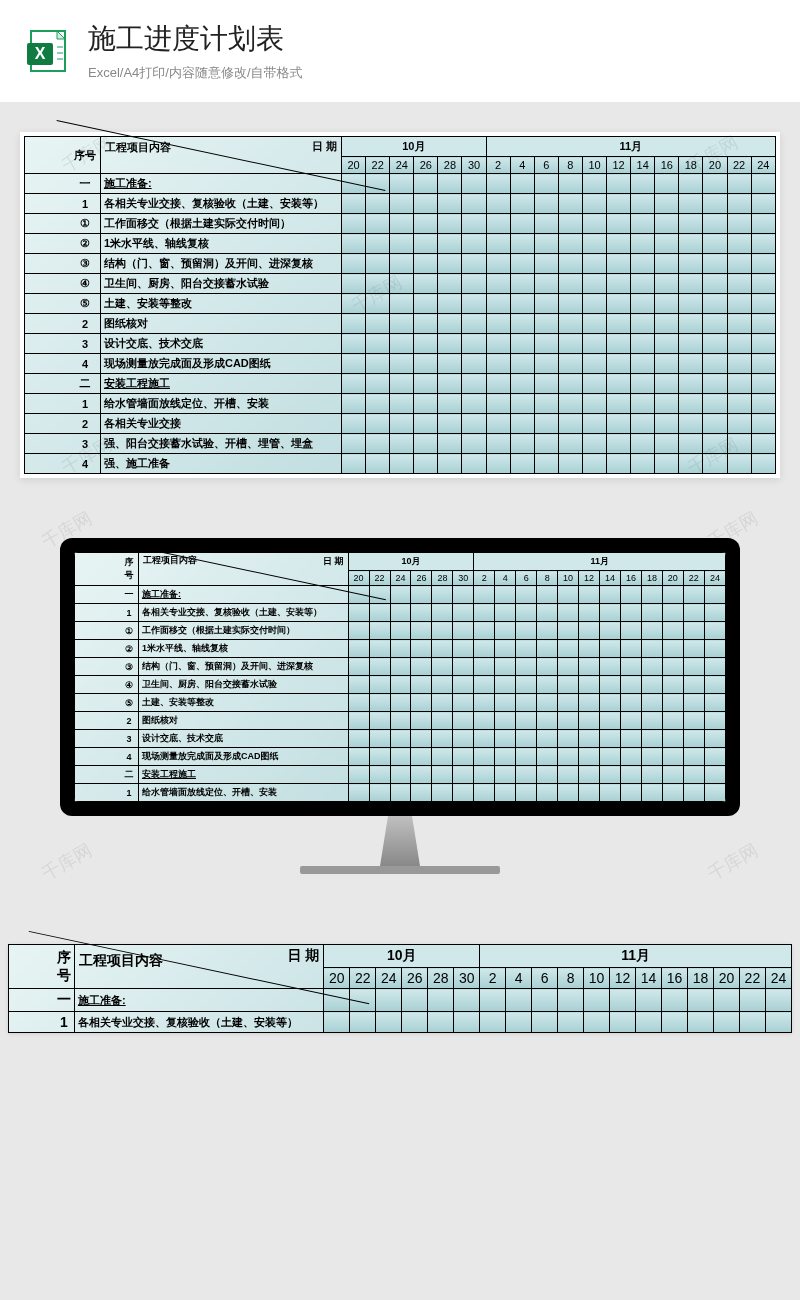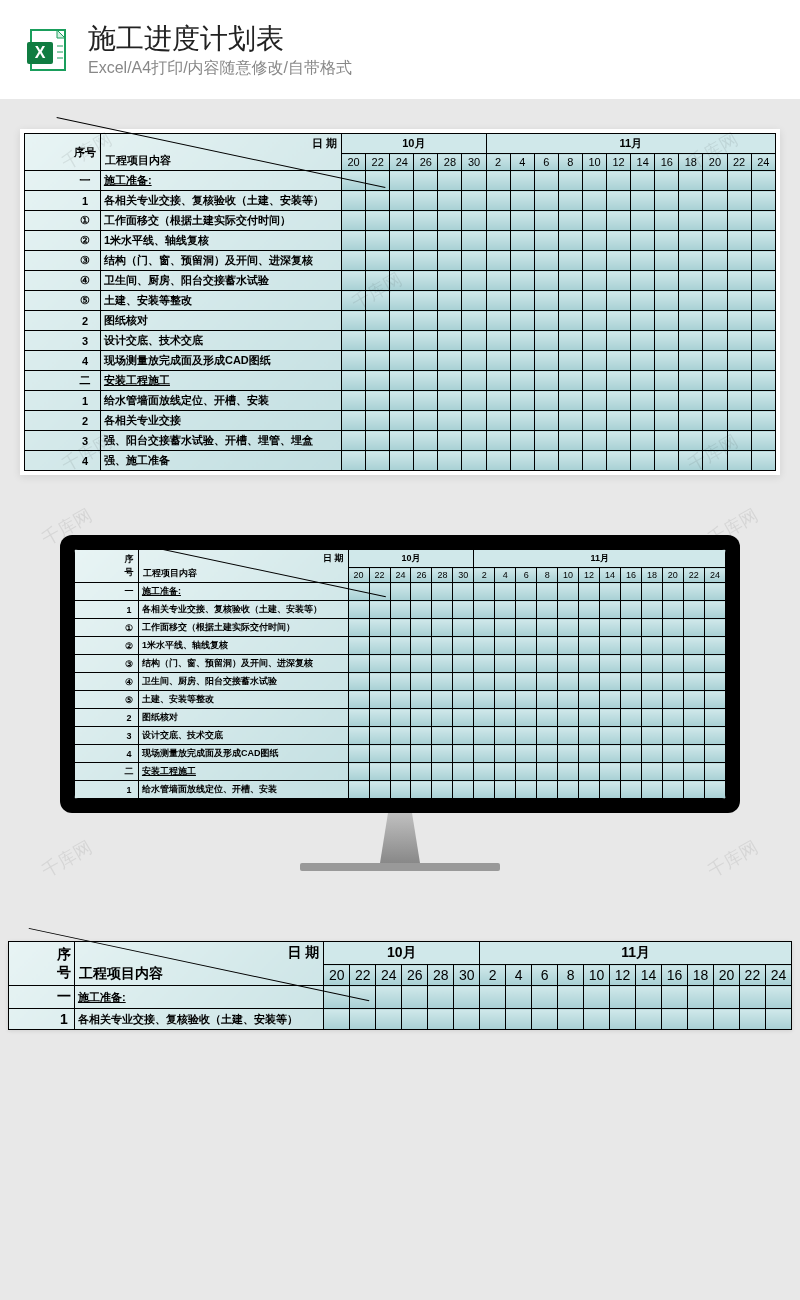--- a/index.html
+++ b/index.html
@@ -3,22 +3,22 @@
 <meta charset="utf-8">
 <style>
 * { margin: 0; padding: 0; box-sizing: border-box; }
 body { background: #e8e8e8; font-family: "Microsoft YaHei", sans-serif; width: 800px; }
 
 
 .header-bar { background: #fff; padding: 20px 25px; display: flex; align-items: center; gap: 15px; }
 .excel-icon { width: 48px; height: 48px; position: relative; }
 .excel-icon svg { width: 100%; height: 100%; }
 .header-text { flex: 1; }
-.header-title { font-size: 28px; color: #222; font-weight: 400; }
-.header-sub { font-size: 16px; color: #888; }
+.header-title { font-size: 28px; color: #222; font-weight: 400; margin-bottom: 6px; }
+.header-sub { font-size: 13px; color: #888; }
 
 
 .watermark { position: absolute; color: rgba(0,0,0,0.08); font-size: 18px; transform: rotate(-30deg); pointer-events: none; }
 
 
 .preview-section { position: relative; padding: 30px 20px; }
 .preview-card { background: #fff; box-shadow: 0 2px 8px rgba(0,0,0,0.1); padding: 4px; }
 
 
 .monitor-section { padding: 30px 60px 60px; position: relative; }
@@ -40,21 +40,21 @@
 .excel-table .content-col { width: 200px; font-weight: bold; }
 .excel-table .date-col { width: 20px; text-align: center; background: linear-gradient(180deg, #d0e8ea, #a8d0d4); }
 .excel-table .month-header { text-align: center; font-weight: bold; background: #d0e8ea; }
 .excel-table .row-label { font-size: 11px; }
 .excel-table.scale-small .row-label { font-size: 9px; }
 .excel-table.scale-bottom .content-col { width: 250px; }
 .excel-table.scale-bottom .seq-col { width: 28px; }
 .excel-table.scale-bottom .date-col { width: 26px; }
 .diag-cell { position: relative; padding: 10px !important; }
 .diag-top { position: absolute; top: 2px; right: 4px; font-weight: bold; }
-.diag-bottom { position: absolute; bottom: 2px; left: 4px; font-weight: bold; }
+.diag-bottom { position: absolute; bottom: 18px; left: 4px; font-weight: bold; }
 .diag-line { position: absolute; inset: 0; }
 .diag-line::after { content: ""; position: absolute; width: 140%; height: 1px; background: #000; top: 50%; left: -20%; transform: rotate(12deg); }
 .section-header { font-weight: bold; text-decoration: underline; }
 </style>
 </head>
 <body>
 
 <div class="header-bar">
   <div class="excel-icon">
     <svg viewBox="0 0 48 48">

